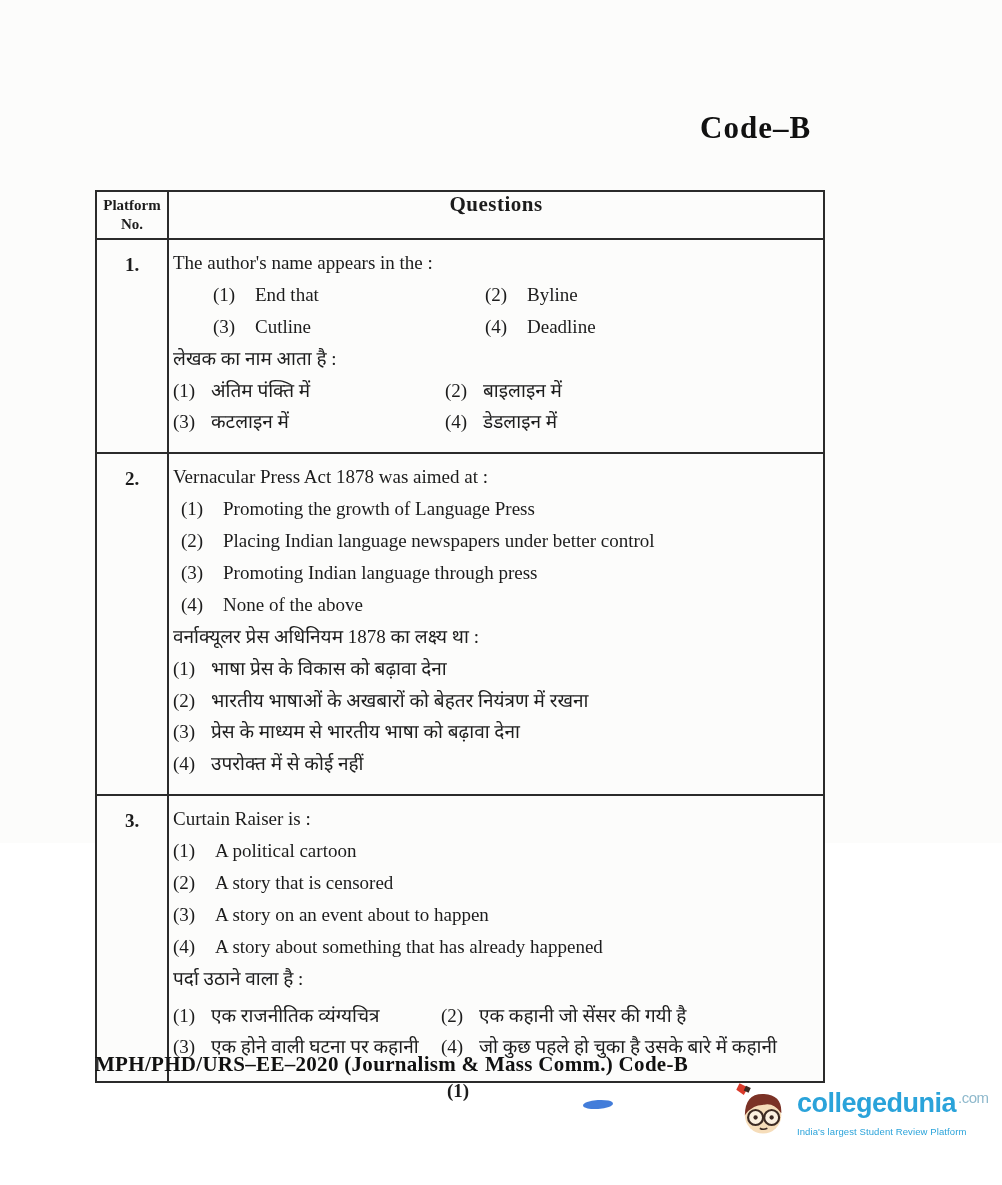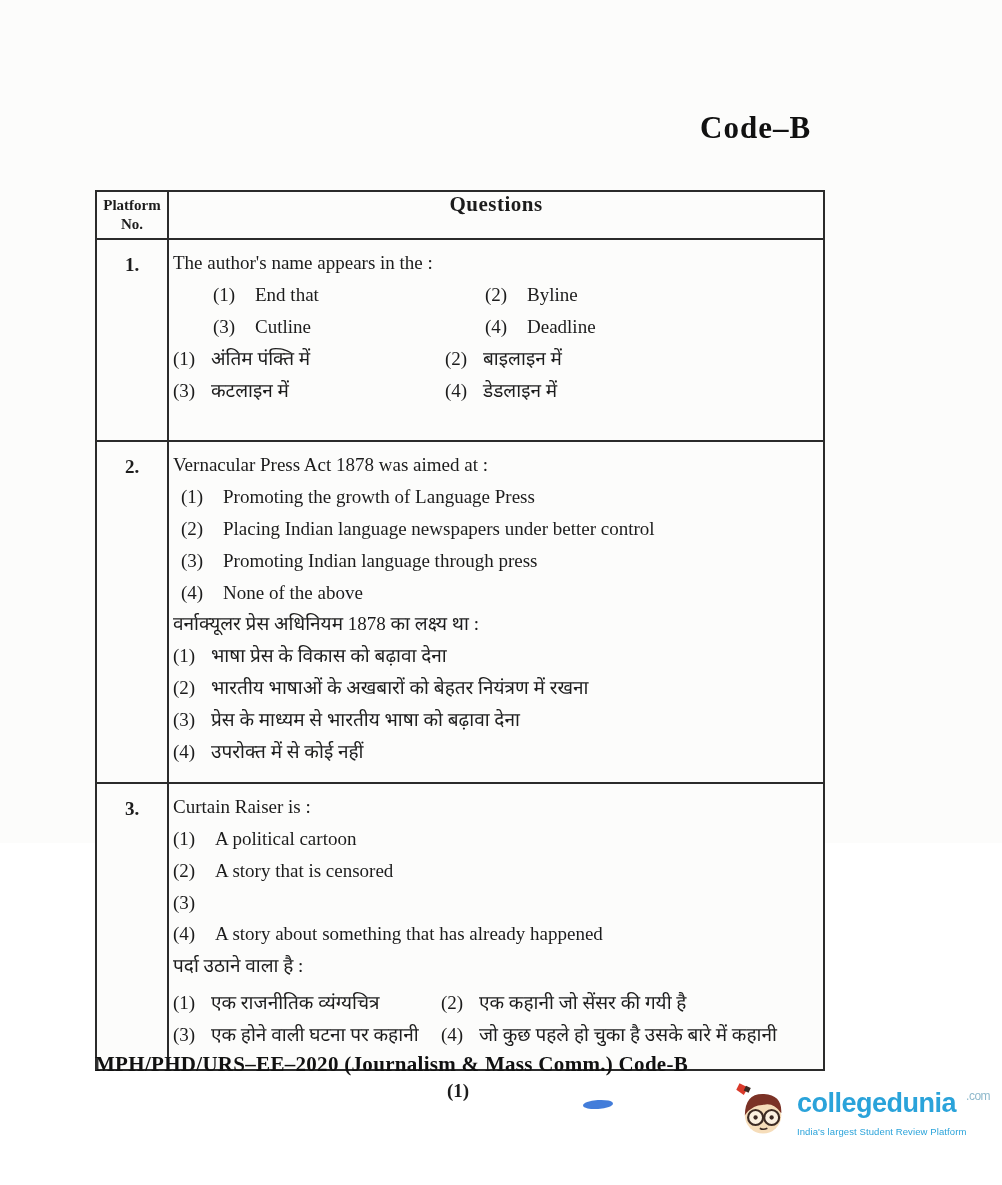--- a/index.html
+++ b/index.html
@@ -141,25 +141,25 @@
   .mascot { width: 58px; height: 60px; margin-right: 6px; }
   .logo-textwrap { padding-top: 10px; }
   .brand {
     font-size: 27px;
     font-weight: bold;
     color: #2aa3da;
     line-height: 1;
     letter-spacing: -0.5px;
   }
   .brand .tld {
-    font-size: 12px;
+    font-size: 15px;
     font-weight: normal;
     color: #8fb9cc;
     vertical-align: top;
-    margin-left: 10px;
+    margin-left: 2px;
   }
   .tagline {
     font-size: 9.5px;
     color: #2aa3da;
     margin-top: 9px;
     letter-spacing: 0.1px;
   }
 </style>
 </head>
 <body>
@@ -193,20 +193,21 @@
           </div>
           <div class="opt">
             <span class="opt-n">(3)</span>
             <span>Cutline</span>
           </div>
           <div class="opt">
             <span class="opt-n">(4)</span>
             <span>Deadline</span>
           </div>
         </div>
+        <div class="line">लेखक का नाम आता है :</div>
         <div class="opt-grid">
           <div class="opt">
             <span class="opt-n narrow">(1)</span>
             <span>अंतिम पंक्ति में</span>
           </div>
           <div class="opt">
             <span class="opt-n narrow">(2)</span>
             <span>बाइलाइन में</span>
           </div>
           <div class="opt">
@@ -273,20 +274,21 @@
           <div class="opt">
             <span class="opt-n">(1)</span>
             <span>A political cartoon</span>
           </div>
           <div class="opt">
             <span class="opt-n">(2)</span>
             <span>A story that is censored</span>
           </div>
           <div class="opt">
             <span class="opt-n">(3)</span>
+            <span>A story on an event about to happen</span>
           </div>
           <div class="opt">
             <span class="opt-n">(4)</span>
             <span>A story about something that has already happened</span>
           </div>
         </div>
         <div class="line">पर्दा उठाने वाला है :</div>
         <div class="opt-grid cols-268 gap-top">
           <div class="opt">
             <span class="opt-n narrow">(1)</span>

